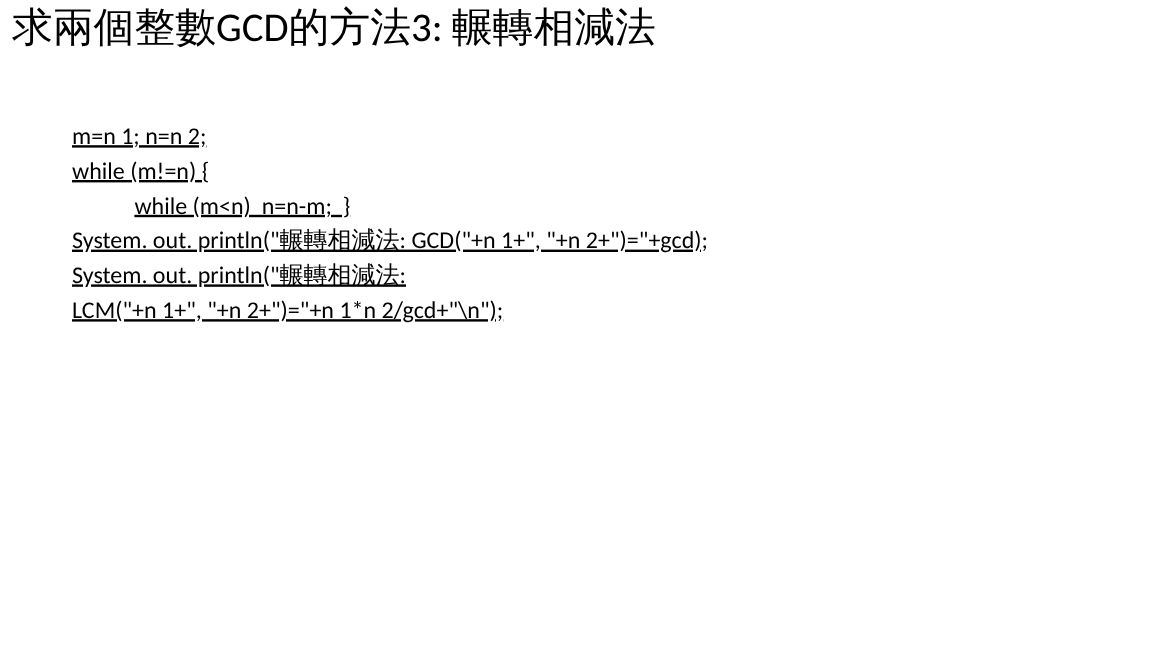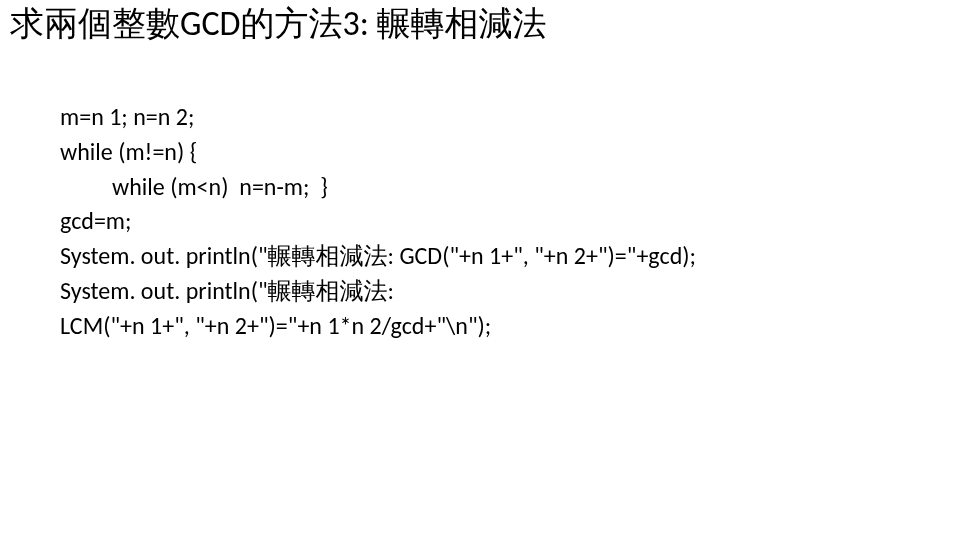--- a/index.html
+++ b/index.html
@@ -25,36 +25,36 @@
     left: 10px;
     font-size: 34px;
     line-height: 1.2;
     letter-spacing: 0px;
   }
   .body {
     position: absolute;
     top: 100px;
     left: 60px;
     right: 40px;
-    font-size: 24px;
+    font-size: 20px;
     line-height: 1.45;
+    text-decoration: underline;
   }
   .body .line {
     white-space: pre;
   }
   .indent1 { padding-left: 52px; }
 </style>
 </head>
 <body>
 
 <div class="slide">
   <div class="title">求兩個整數GCD的方法3: 輾轉相減法</div>
 
   <div class="body">
     <div class="line">m=n 1; n=n 2;</div>
     <div class="line">while (m!=n) {</div>
     <div class="line indent1">while (m&lt;n)  n=n-m;  }</div>
-    <div class="line">gcd=m;</div>
     <div class="line">System. out. println("輾轉相減法: GCD("+n 1+", "+n 2+")="+gcd);</div>
     <div class="line">System. out. println("輾轉相減法:</div>
     <div class="line">LCM("+n 1+", "+n 2+")="+n 1*n 2/gcd+"\n");</div>
   </div>
 </div>
 
 </body></html>

